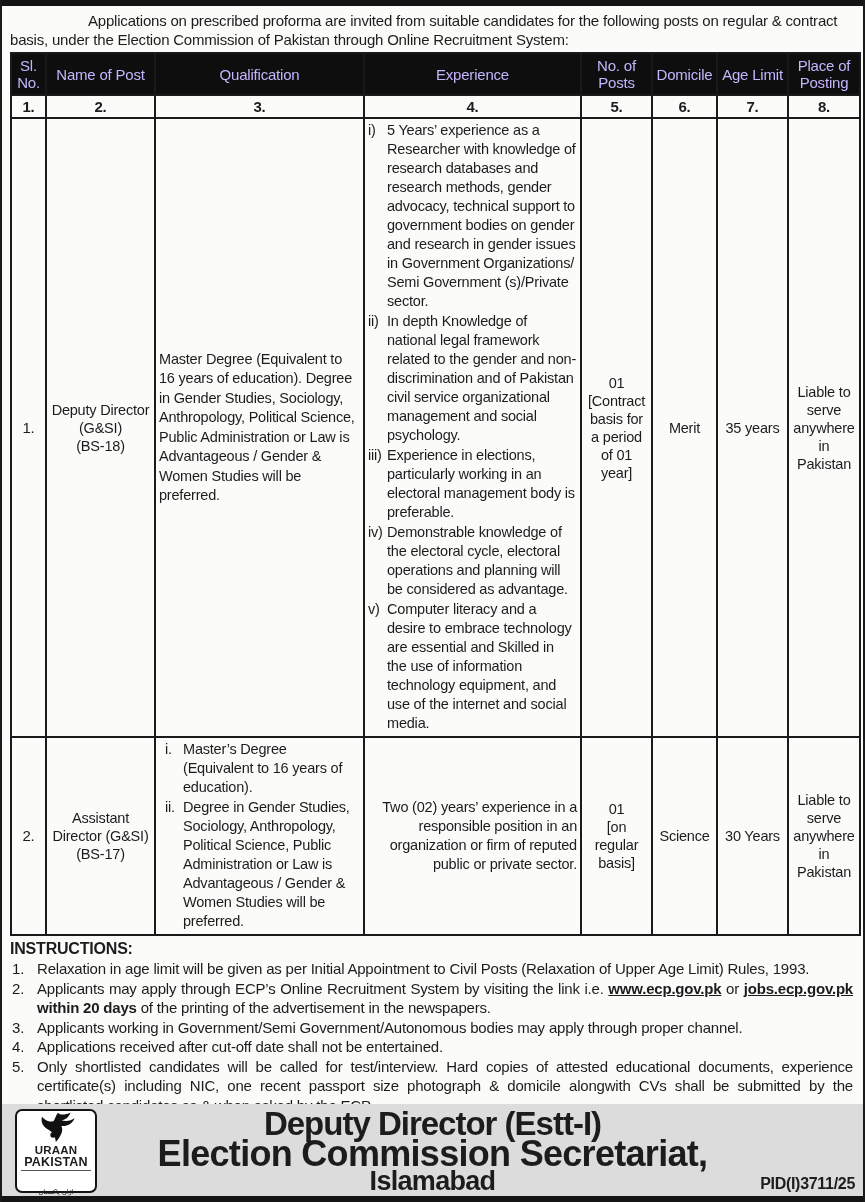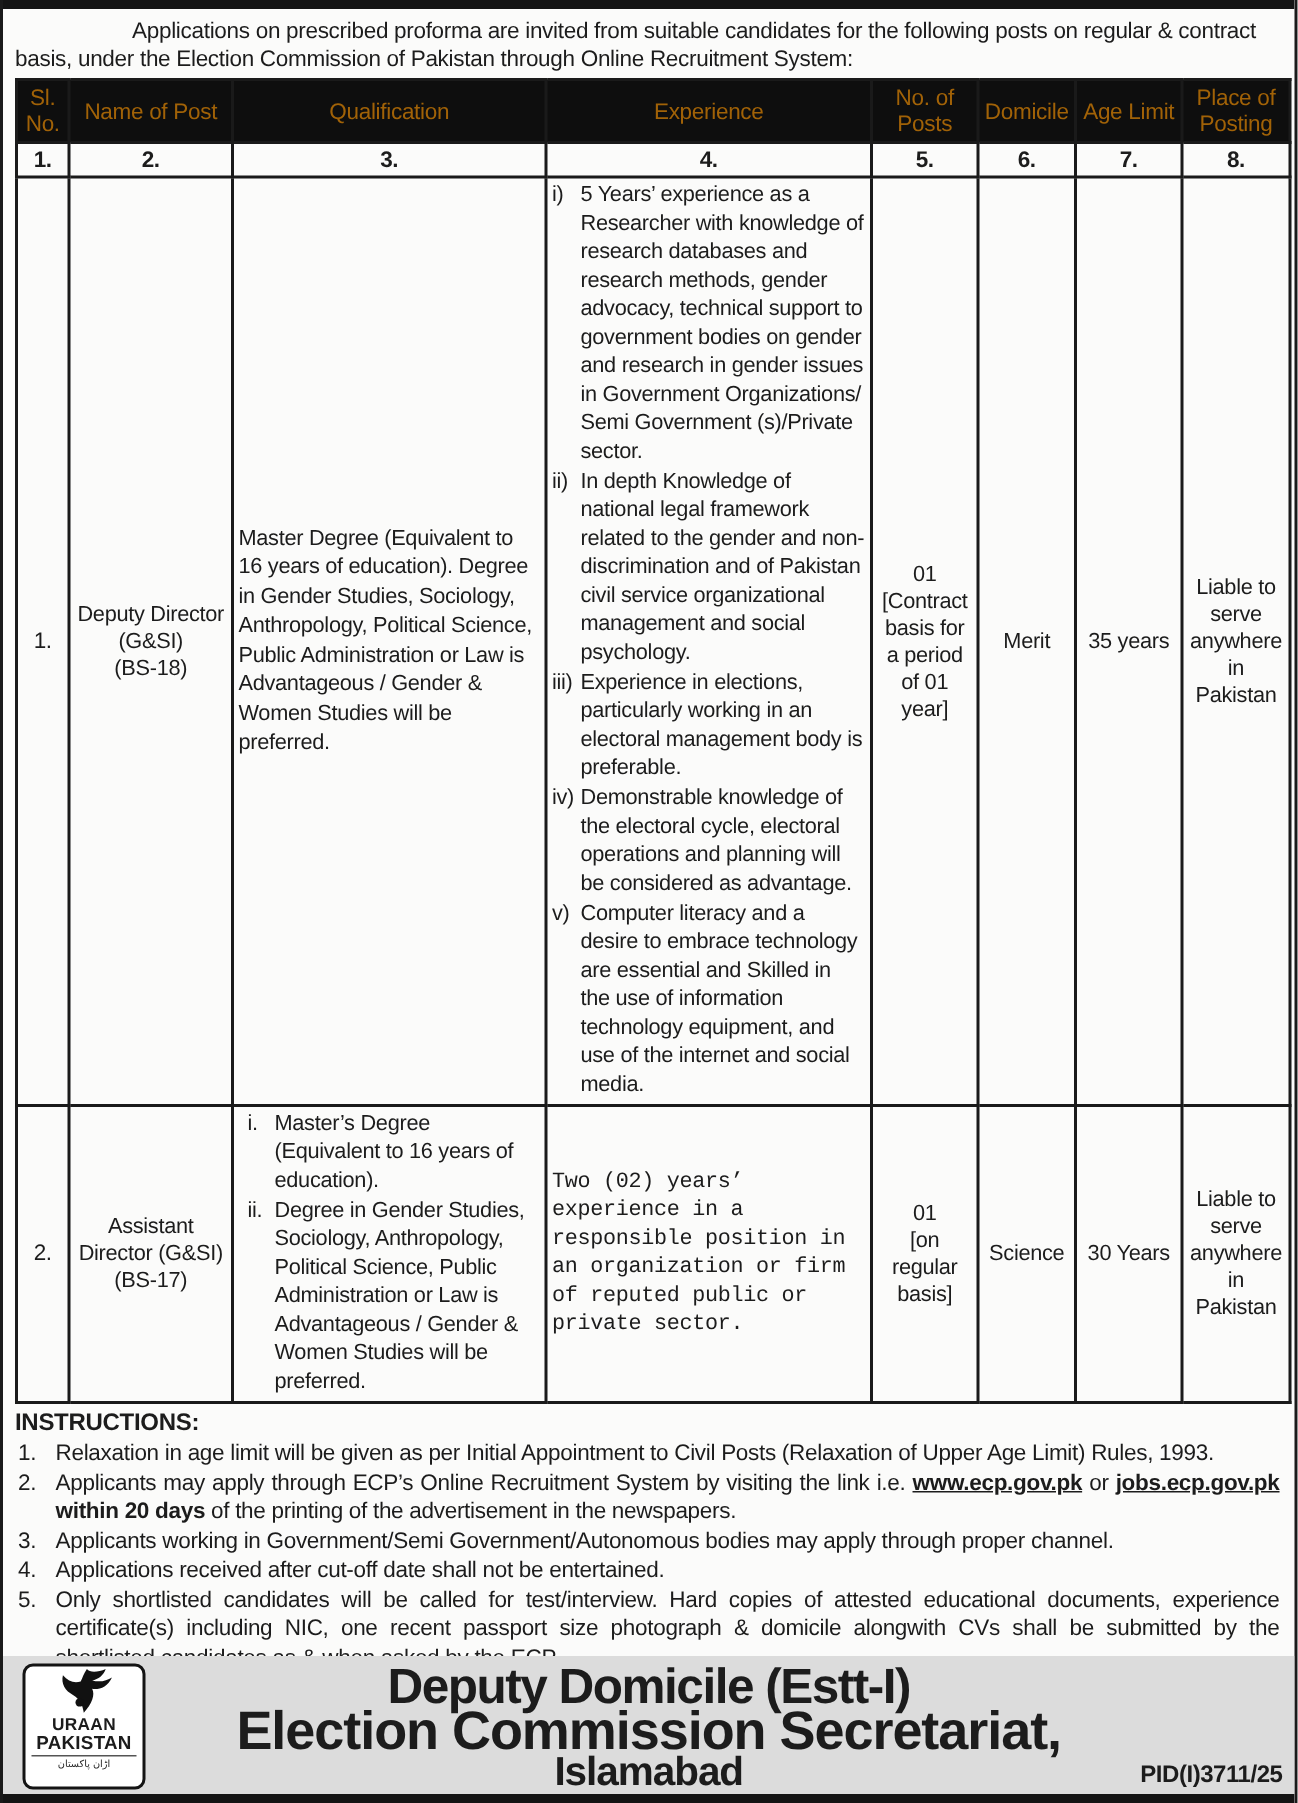--- a/index.html
+++ b/index.html
@@ -28,35 +28,35 @@
     margin:0 8px;width:849px;
   }
   table.ad th, table.ad td{
     border:2px solid #1a1a1a;
     padding:2px 3px;
     box-sizing:border-box;
     font-size:14.5px;
     letter-spacing:-0.2px;
   }
   tr.head-row th{
-    background:#0e0e0e;color:#a16207;
+    background:#0e0e0e;color:#c4b5fd;
     font-weight:normal;font-size:15px;line-height:17px;
     height:42px;text-align:center;vertical-align:middle;
     white-space:pre-line;
   }
   tr.num-row td{
     font-weight:bold;text-align:center;height:22px;font-size:15px;
     vertical-align:middle;
   }
   td.c{text-align:center;vertical-align:middle;line-height:18px;}
   td.pre{white-space:pre-line;}
   td.qual1{vertical-align:middle;text-align:left;line-height:19.5px;padding:4px 5px;}
   td.exp1{vertical-align:top;text-align:left;padding:6px 2px 4px 4px;}
   td.qual2{vertical-align:top;text-align:left;padding:5px 2px 4px 4px;line-height:19px;}
-  td.exp2{vertical-align:middle;text-align:left;line-height:19px;padding:4px 6px;font-family:Liberation Mono, monospace;}
+  td.exp2{vertical-align:middle;text-align:right;line-height:19px;padding:4px 6px;}
   .li{display:flex;line-height:19px;margin-bottom:1px;}
   .li .mk{flex:none;width:19px;}
   .li .tx{flex:1;}
   tr.row1{height:571px;}
   tr.row2{height:179px;}
   .instructions{margin:2px 10px 0 8px;}
   .ins-heading{
     font-weight:bold;font-size:16px;letter-spacing:-0.2px;
     line-height:21px;
   }
@@ -75,21 +75,21 @@
   .logo{
     position:absolute;left:13px;top:5px;width:82px;height:84px;
     background:#fff;border:2px solid #141414;border-radius:7px;
     box-sizing:border-box;text-align:center;padding-top:1px;
   }
   .logo svg{display:block;margin:0 auto;height:32px;}
   .logo-top{font-size:11.5px;font-weight:bold;line-height:12px;letter-spacing:0.2px;}
   .logo-bottom{font-size:12.5px;font-weight:bold;line-height:13px;letter-spacing:0.2px;}
   .logo-urdu{
     font-size:6.5px;line-height:9px;color:#222;
-    border-top:1px solid #555;margin:1px 4px 0;padding-top:1px;
+    border-top:1px solid #555;margin:1px 4px 0;padding-top:17px;
     font-family:"DejaVu Sans",sans-serif;
   }
 </style>
 </head>
 <body>
 
 <div class="page">
   <div class="bar top"></div>
 
   <p class="intro">Applications on prescribed proforma are invited from suitable candidates for the following posts on regular &amp; contract basis, under the Election Commission of Pakistan through Online Recruitment System:</p>
@@ -240,21 +240,21 @@
         <svg viewBox="0 0 60 46" xmlns="http://www.w3.org/2000/svg">
           <path fill="#111" d="M33 1 C36 5 44 4 51 1 C49 7 44 11 38 12 C46 14 52 12 57 9 C53 18 45 21 38 20 C41 26 38 34 30 43 C29 35 26 30 20 26 C12 22 8 15 10 7 C15 13 21 15 27 13 C29 9 30 5 33 1 Z"></path>
           <circle fill="#111" cx="26" cy="33" r="4"></circle>
         </svg>
       </span>
       <div class="logo-top">URAAN</div>
       <div class="logo-bottom">PAKISTAN</div>
       <div class="logo-urdu">اڑان پاکستان</div>
     </div>
     <div class="sig">
-      <div class="sig-1">Deputy Domicile (Estt-I)</div>
+      <div class="sig-1">Deputy Director (Estt-I)</div>
       <div class="sig-2">Election Commission Secretariat,</div>
       <div class="sig-3">Islamabad</div>
     </div>
     <div class="pid">PID(I)3711/25</div>
   </div>
 
   <div class="bar bottom"></div>
 </div>
 
 </body></html>

